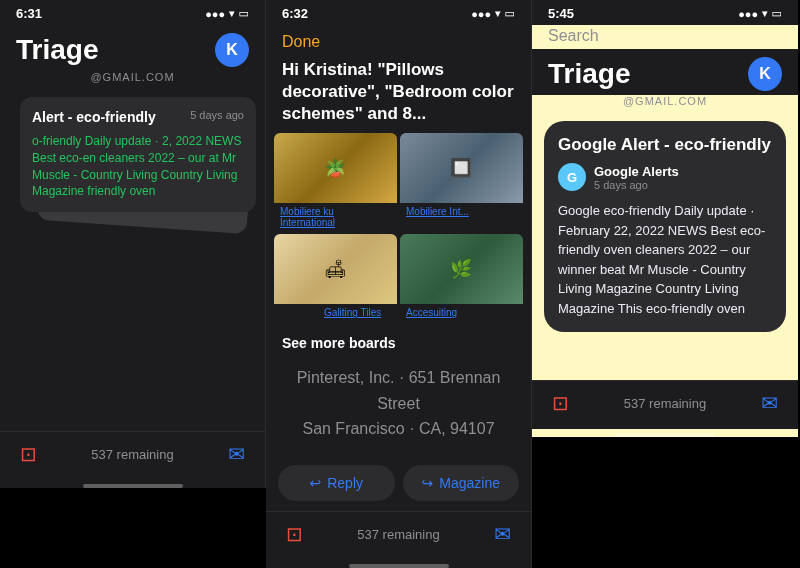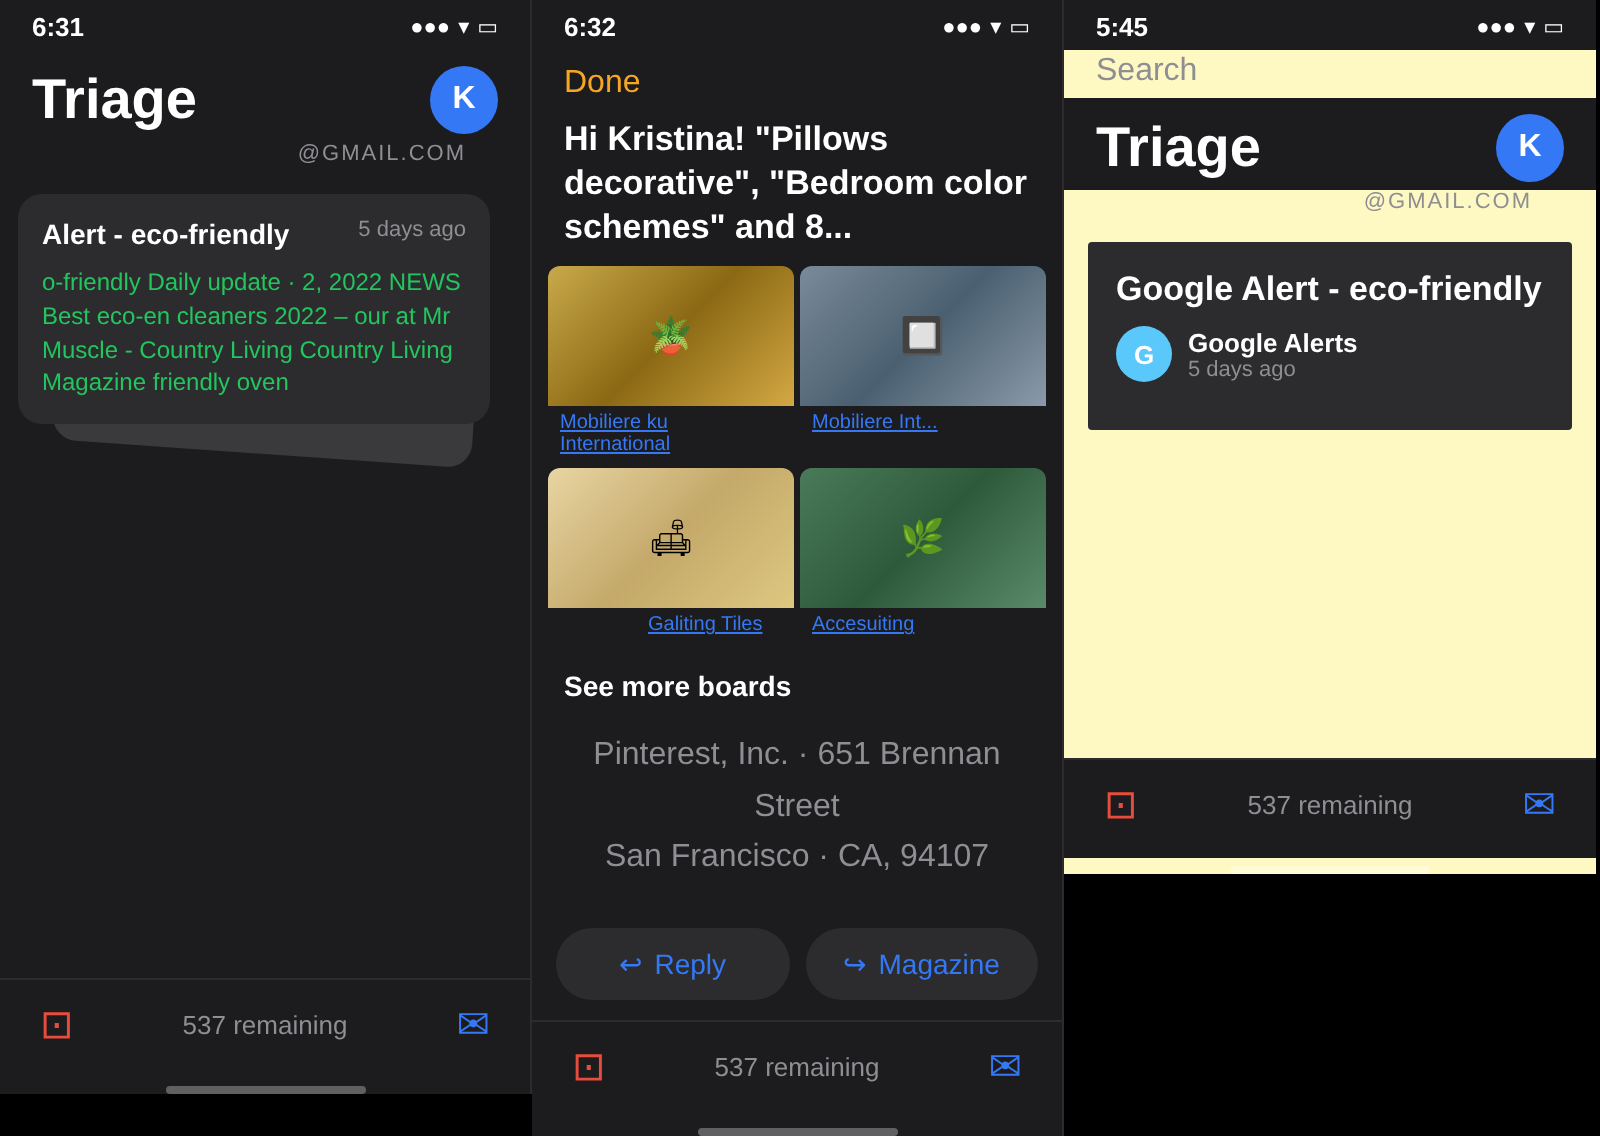--- a/index.html
+++ b/index.html
@@ -9,21 +9,21 @@
       background: #000;
       display: flex;
       flex-direction: row;
       font-family: -apple-system, BlinkMacSystemFont, 'Helvetica Neue', Arial, sans-serif;
       overflow: hidden;
     }
 
     
     .phone {
       width: 266px;
-      height: 547px;
+      height: 488px;
       background: #1c1c1e;
       display: flex;
       flex-direction: column;
       position: relative;
       overflow: hidden;
       border-right: 1px solid #2c2c2e;
     }
 
     
     .status-bar {
@@ -67,29 +67,29 @@
       display: flex;
       align-items: center;
       justify-content: center;
       color: #fff;
       font-size: 16px;
       font-weight: 600;
     }
     .gmail-label {
       font-size: 11px;
       color: #8e8e93;
-      text-align: right;
-      padding: 0 32px 6px;
+      text-align: center;
+      padding: 0 16px 6px;
       letter-spacing: 1px;
     }
 
     
     .email-list {
       flex: 1;
-      padding: 8px 9px;
+      padding: 8px 20px;
       display: flex;
       flex-direction: column;
       gap: 8px;
       overflow: hidden;
     }
     .email-card {
       background: #2c2c2e;
       border-radius: 12px;
       padding: 12px;
       overflow: hidden;
@@ -248,21 +248,21 @@
     }
 
     .search-bar-row {
       padding: 2px 16px 4px;
       font-size: 16px;
       color: #8e8e93;
     }
 
     .email-expanded-card {
       background: #2c2c2e;
-      border-radius: 2px;
+      border-radius: 20px;
       margin: 8px 12px;
       padding: 14px;
     }
     .expanded-subject {
       font-size: 17px;
       font-weight: 700;
       color: #fff;
       margin-bottom: 8px;
     }
     .expanded-sender-row {
@@ -462,20 +462,21 @@
 
   <div class="email-expanded-card">
     <div class="expanded-subject">Google Alert - eco-friendly</div>
     <div class="expanded-sender-row">
       <div class="sender-avatar">G</div>
       <div class="sender-name-time">
         <span class="sender-name">Google Alerts</span>
         <span class="sender-time">5 days ago</span>
       </div>
     </div>
+    <div class="expanded-body">Google eco-friendly Daily update · February 22, 2022 NEWS Best eco-friendly oven cleaners 2022 – our winner beat Mr Muscle - Country Living Magazine Country Living Magazine This eco-friendly oven</div>
   </div>
 
   <div class="bottom-bar" style="margin-top:auto;">
     <span class="bottom-icon" style="color:#e74c3c;">⊡</span>
     <span class="remaining-text">537 remaining</span>
     <span class="bottom-icon" style="color:#3478f6;">✉</span>
   </div>
   <div class="bottom-home-indicator"></div>
 </div>
 

